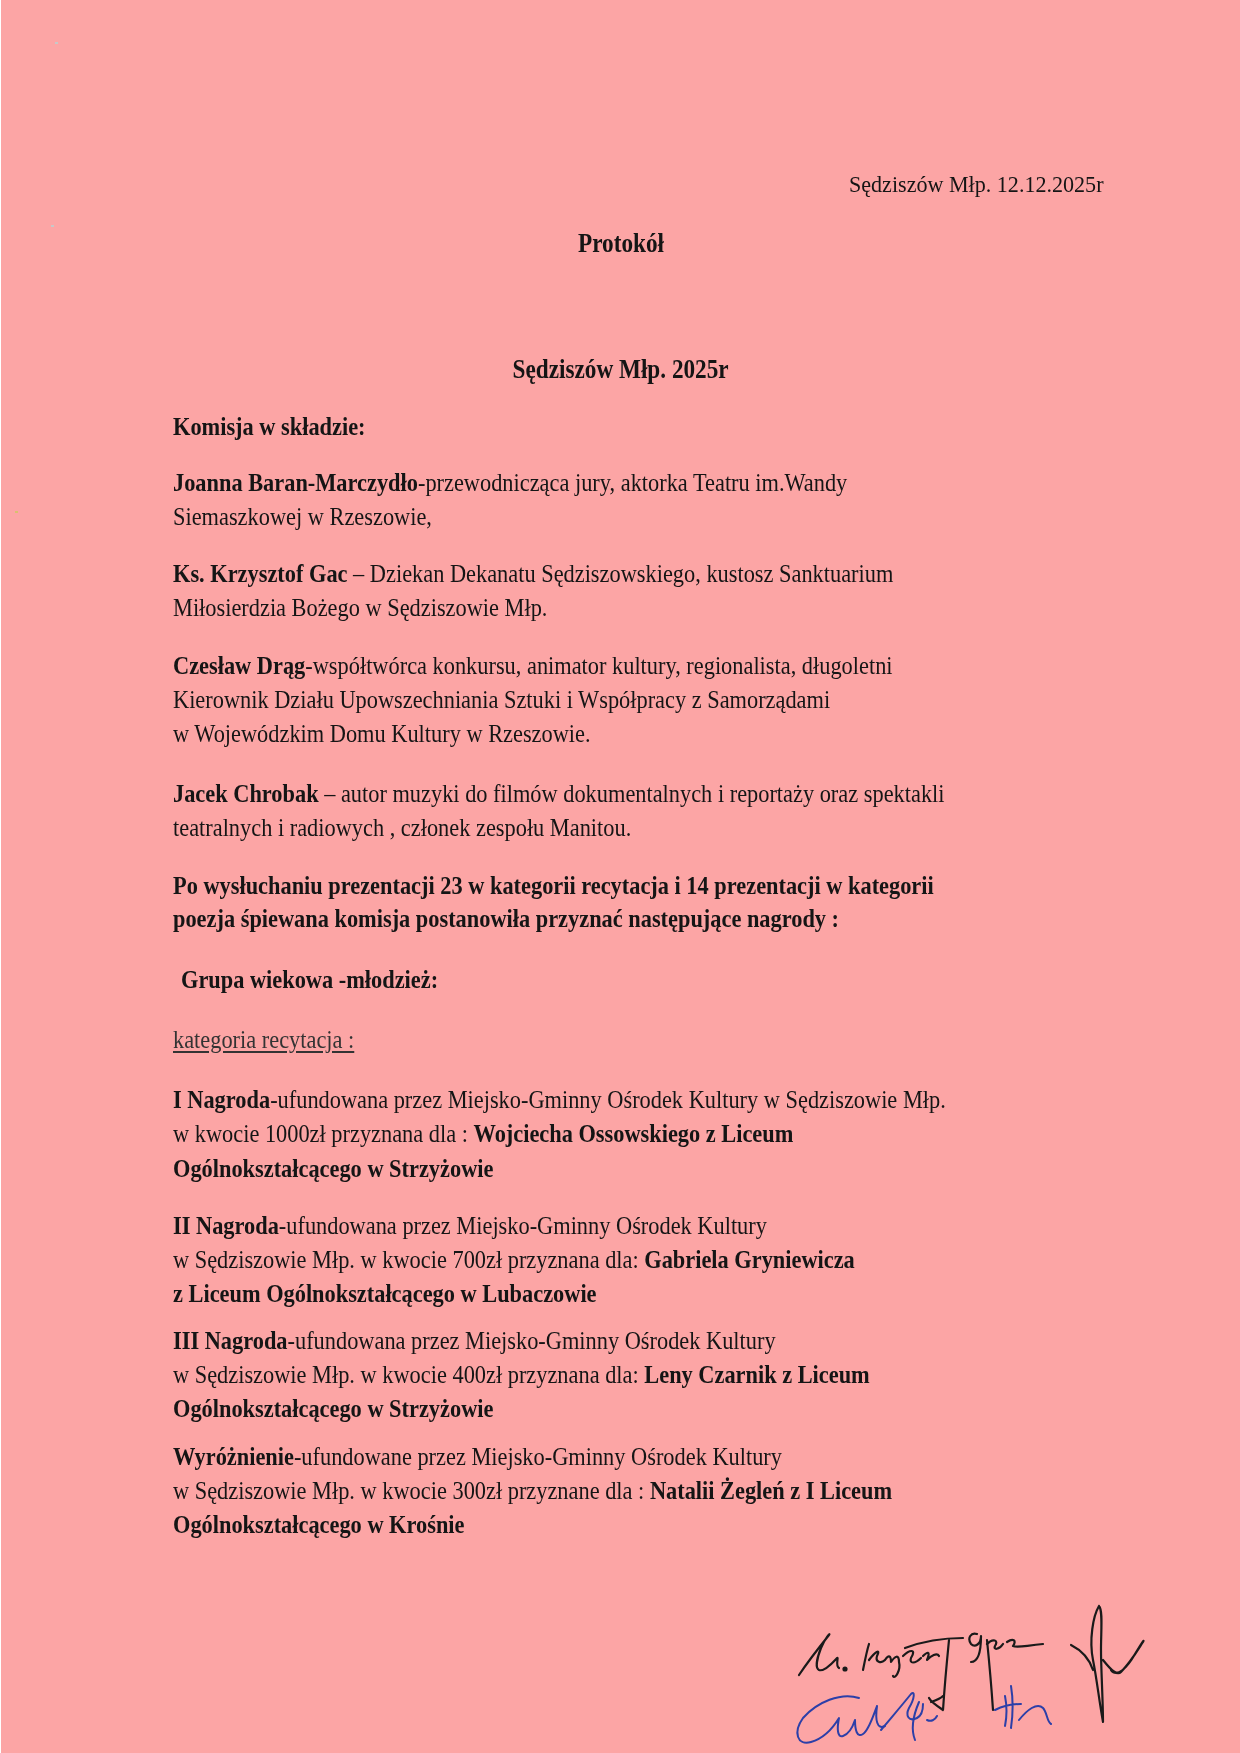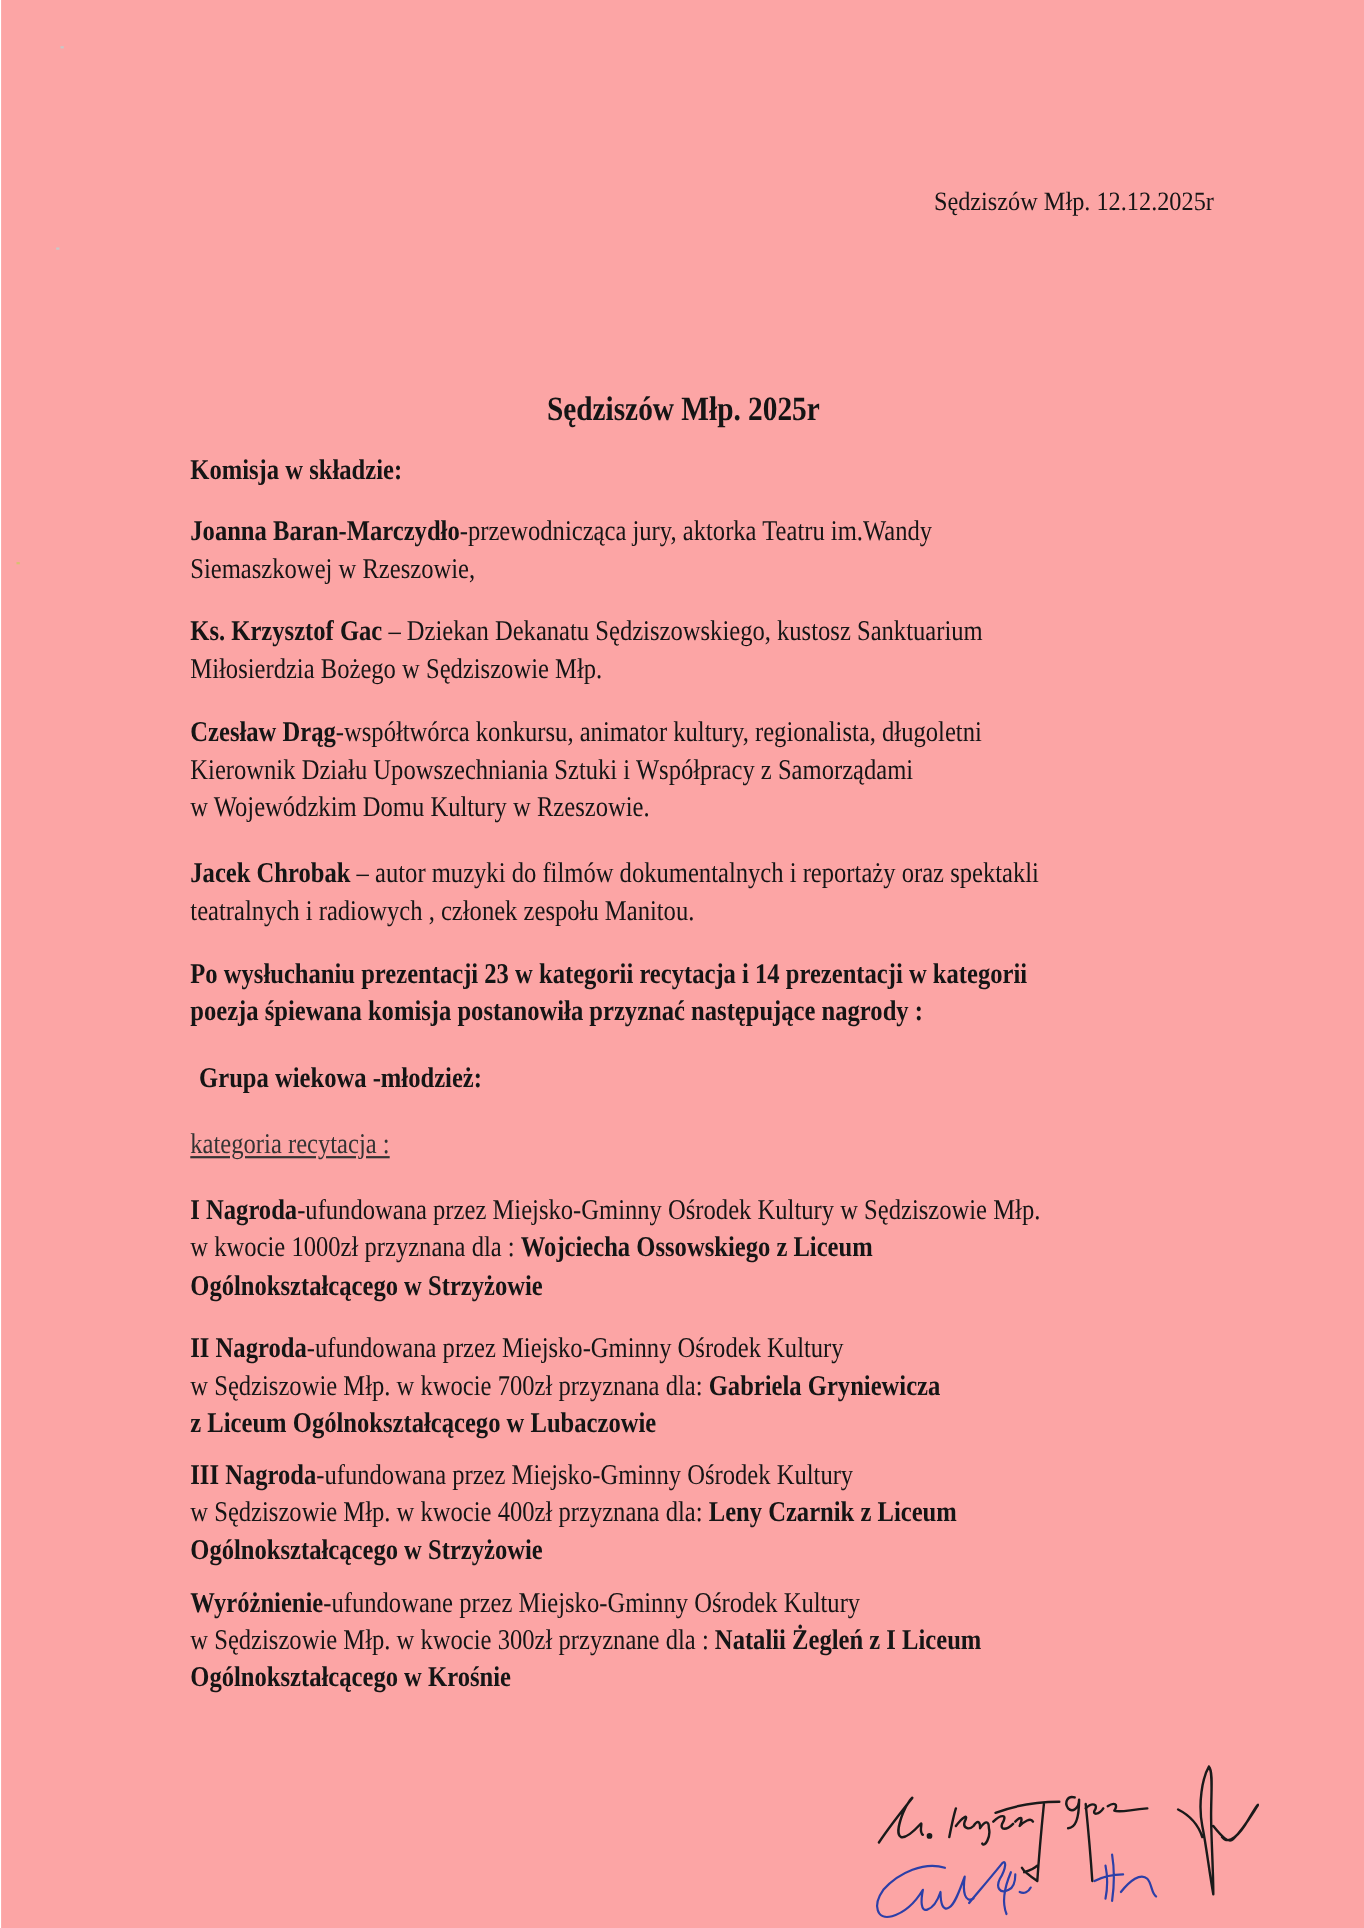--- a/index.html
+++ b/index.html
@@ -28,21 +28,24 @@
 <body>
 
 <div class="page">
 
   <div class="speck" style="left:54px;top:42px;"></div>
   <div class="speck" style="left:50px;top:225px;"></div>
   <div class="speck" style="left:14px;top:511px;background:#d8c070;"></div>
 
   <div class="line date" style="left:848px;top:172px;">Sędziszów Młp. 12.12.2025r</div>
 
-  <div class="line center bold" style="top:356px;font-size:31px;">
+  <div class="line center bold" style="top:230px;font-size:27px;">
+    <span>Protokół</span>
+  </div>
+  <div class="line center bold" style="top:356px;font-size:27px;">
     <span>Sędziszów Młp. 2025r</span>
   </div>
 
   <div class="line bold" style="left:172px;top:414px;">Komisja w składzie:</div>
 
   <div class="line" style="left:172px;top:470px;"><span class="b">Joanna Baran-Marczydło</span><span>-</span><span>przewodnicząca jury, aktorka Teatru im.Wandy</span></div>
   <div class="line" style="left:172px;top:504px;">Siemaszkowej  w Rzeszowie,</div>
 
   <div class="line" style="left:172px;top:561px;"><span class="b">Ks. Krzysztof Gac</span><span> – </span><span>Dziekan Dekanatu Sędziszowskiego, kustosz Sanktuarium</span></div>
   <div class="line" style="left:172px;top:595px;">Miłosierdzia Bożego w Sędziszowie Młp.</div>

